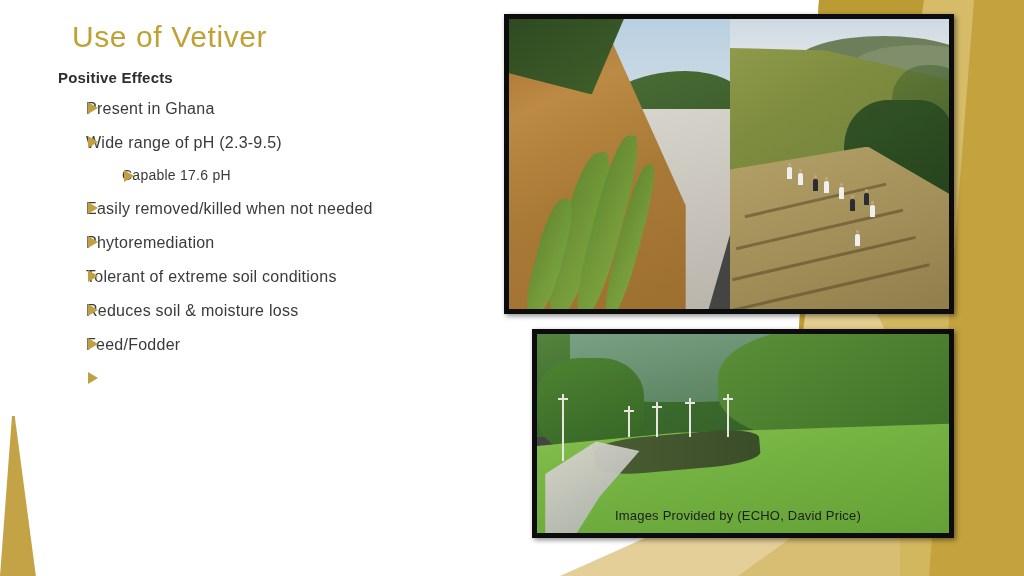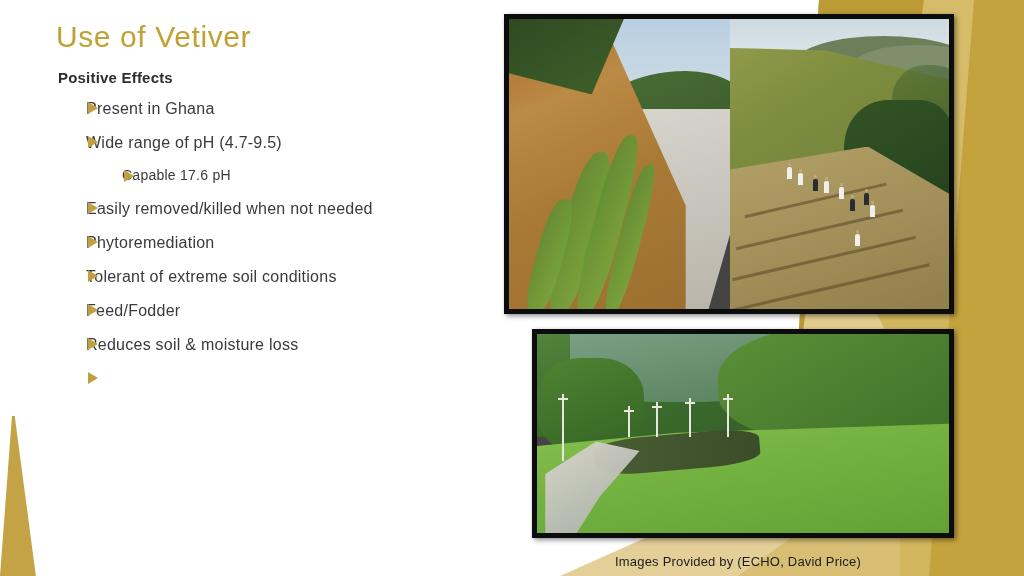--- a/index.html
+++ b/index.html
@@ -86,21 +86,21 @@
   .text-col {
     position: absolute;
     left: 56px; top: 20px;
     width: 430px;
   }
   .slide-title {
     font-size: 30px;
     font-weight: 400;
     color: #BFA233;
     letter-spacing: 0.6px;
-    margin: 0 0 16px 0;
+    margin: 0 0 16px 16px;
     line-height: 1.1;
   }
   .lead {
     font-size: 15px;
     font-weight: bold;
     color: #2E2E2E;
     margin: 0 0 12px 2px;
     letter-spacing: 0.2px;
   }
   .bullets { margin: 6px 0 0 0; padding: 0; list-style: none; }
@@ -275,21 +275,21 @@
     width: 2px; background: #e8e6de;
   }
   .pole:before {
     content:""; position:absolute; left:-4px; top:4px;
     width:10px; height:2px; background:#e8e6de;
   }
 
   
   .caption {
     position: absolute;
-    left: 532px; top: 554px;
+    left: 532px; top: 508px;
     width: 412px;
     text-align: center;
     font-size: 13px;
     color: #1d1d1d;
     letter-spacing: .2px;
   }
 </style>
 </head>
 <body>
 
@@ -303,27 +303,27 @@
   <div class="deco deco-right-shade"></div>
   <div class="deco deco-bottom-wedge"></div>
   <div class="deco deco-bottom-wedge2"></div>
   <div class="deco deco-left-spike"></div>
 
   <div class="text-col">
     <h1 class="slide-title">Use of Vetiver</h1>
     <div class="lead">Positive Effects</div>
     <ul class="bullets" id="bullet-list">
         <li class=""><span class="tri"></span><span>Present in Ghana</span></li>
-        <li class=""><span class="tri"></span><span>Wide range of pH (4.7-9.5)</span></li>
+        <li class=""><span class="tri"></span><span>Wide range of pH (2.3-9.5)</span></li>
         <li class="sub"><span class="tri"></span><span>Capable 17.6 pH</span></li>
         <li class=""><span class="tri"></span><span>Easily removed/killed when not needed</span></li>
         <li class=""><span class="tri"></span><span>Phytoremediation</span></li>
         <li class=""><span class="tri"></span><span>Tolerant of extreme soil conditions</span></li>
+        <li class=""><span class="tri"></span><span>Reduces soil &amp; moisture loss</span></li>
         <li class=""><span class="tri"></span><span>Feed/Fodder</span></li>
-        <li class=""><span class="tri"></span><span>Reduces soil &amp; moisture loss</span></li>
         <li class=""><span class="tri"></span></li>
       </ul>
   </div>
 
   <div class="photo-frame" id="photo-top">
     <div class="half half-l">
       <div class="ph-sky"></div>
       <div class="ph-farhill"></div>
       <div class="ph-road"></div>
       <div class="ph-bank"></div>

